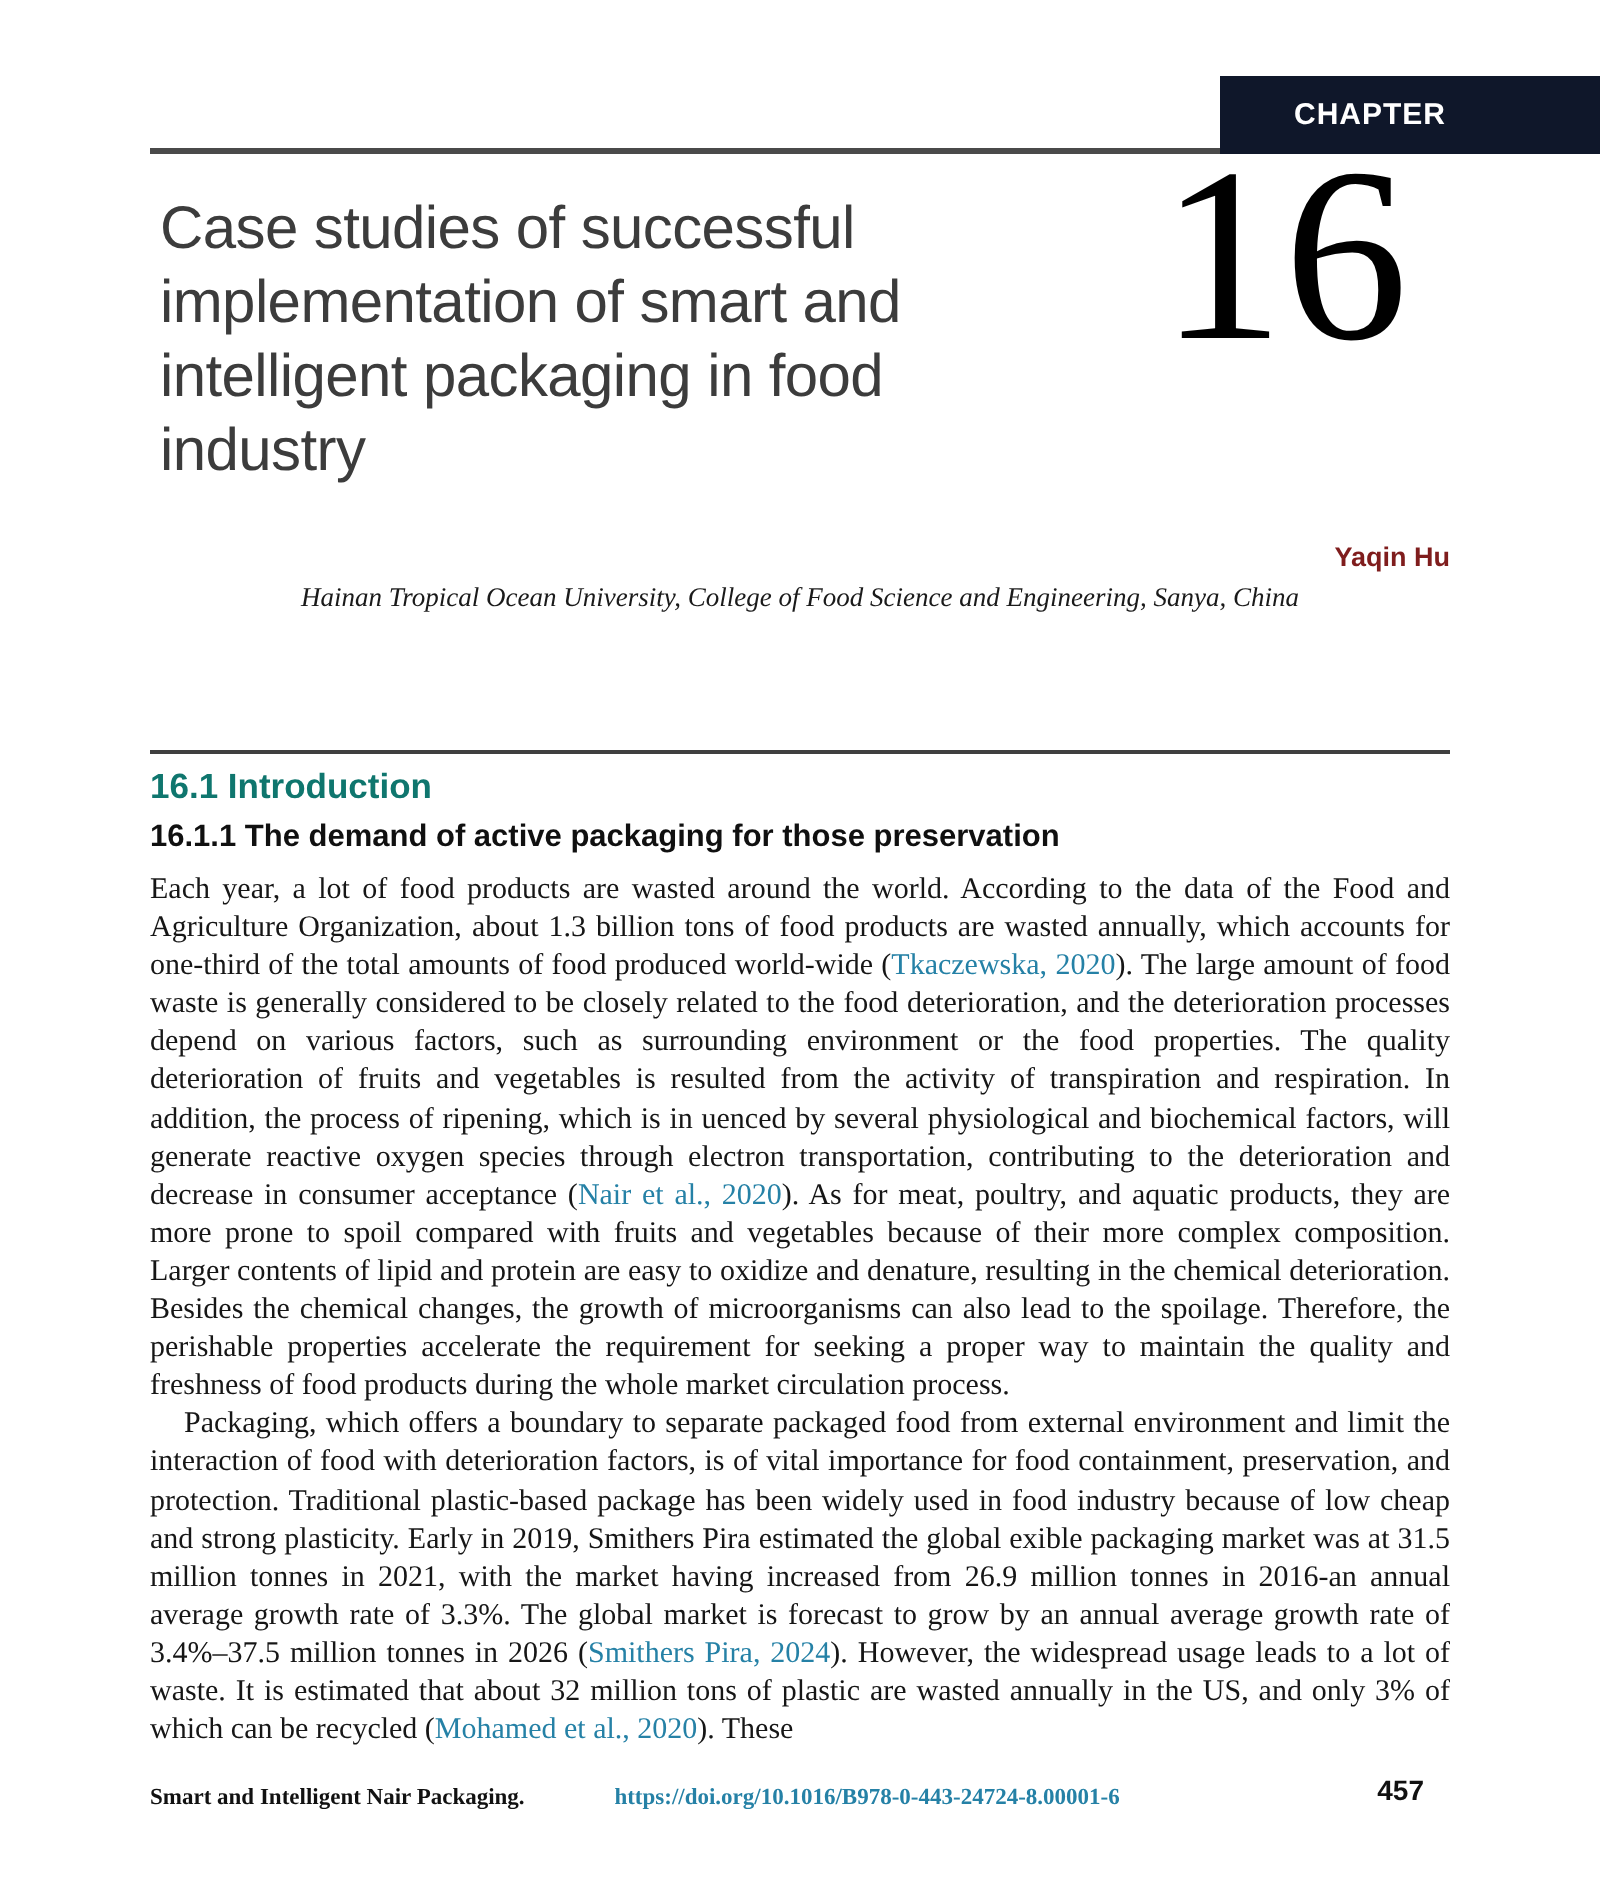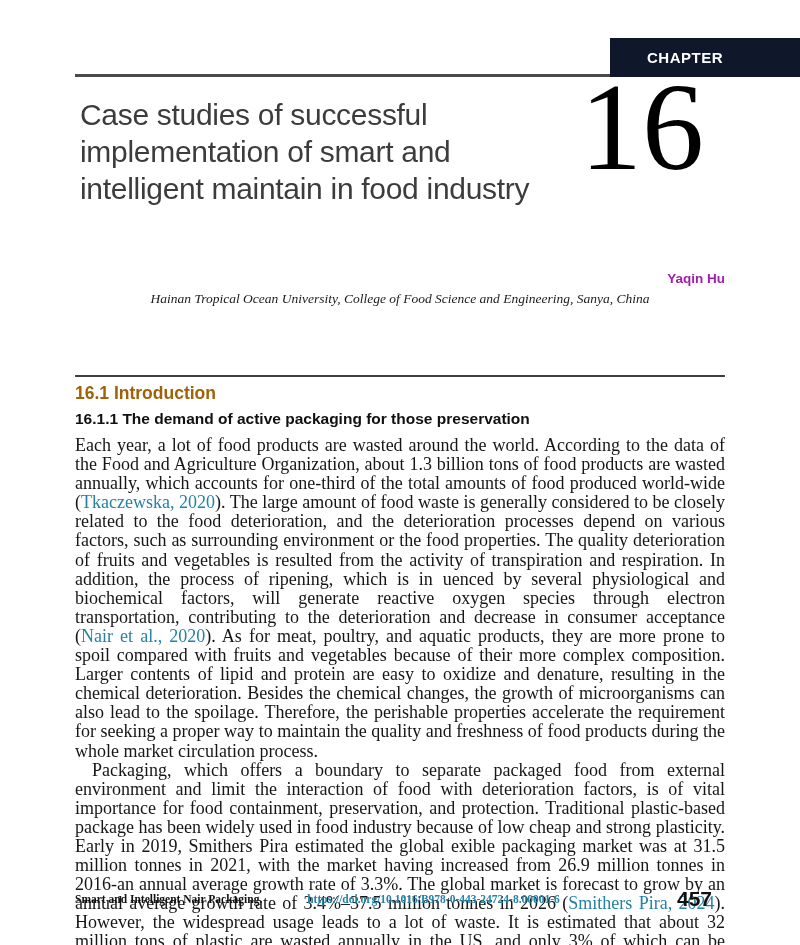--- a/index.html
+++ b/index.html
@@ -58,21 +58,21 @@
   .author-block {
     position: absolute;
     right: 75px; top: 271px;
     width: 650px;
     text-align: right;
   }
   .author-name {
     font-family: "Liberation Sans", sans-serif;
     font-weight: bold;
     font-size: 13.5px;
-    color: #a21caf;
+    color: #7f1d1d;
   }
   .affiliation {
     margin-top: 5px;
     font-family: "Liberation Serif", serif;
     font-style: italic;
     font-size: 13.5px;
     color: #1a1a1a;
     text-align: center;
   }
   .section-rule {
@@ -86,33 +86,33 @@
     position: absolute;
     left: 75px; top: 383px;
     width: 650px;
   }
   .content h1 {
     margin: 0;
     font-family: "Liberation Sans", sans-serif;
     font-weight: bold;
     font-size: 17.5px;
     line-height: 21px;
-    color: #a16207;
+    color: #0f766e;
   }
   .content h2 {
     margin: 5px 0 0 0;
     font-family: "Liberation Sans", sans-serif;
     font-weight: bold;
     font-size: 15.5px;
     line-height: 19px;
     color: #101010;
   }
   .content p {
     margin: 8px 0 0 0;
-    font-size: 18px;
+    font-size: 15px;
     line-height: 19.1px;
     text-align: justify;
     color: #161616;
   }
   .content p.indent { text-indent: 17px; }
   .content p + p { margin-top: 0; }
   a.cite-link {
     color: #2581a6;
     text-decoration: none;
     cursor: pointer;
@@ -136,38 +136,38 @@
     text-decoration: none;
     cursor: pointer;
     padding-left: 42px;
   }
   .footer .copyright { margin-top: 2px; }
   .page-number {
     position: absolute;
     right: 88px; top: 887px;
     font-family: "Liberation Sans", sans-serif;
     font-weight: bold;
-    font-size: 21px;
+    font-size: 14px;
     color: #111111;
   }
 </style>
 </head>
 <body>
 
 <div class="page">
 
   <div class="top-rule"></div>
 
   <div class="chapter-box">
     <span class="chapter-label">CHAPTER</span>
   </div>
 
   <div class="chapter-number">16</div>
 
-  <div class="title">Case studies of successful implementation of smart and intelligent maintain in food industry</div>
+  <div class="title">Case studies of successful implementation of smart and intelligent packaging in food industry</div>
 
   <div class="author-block">
     <div class="author-name">Yaqin Hu</div>
     <div class="affiliation">Hainan Tropical Ocean University, College of Food Science and Engineering, Sanya, China</div>
   </div>
 
   <div class="section-rule"></div>
 
   <div class="content">
     <h1>16.1 Introduction</h1>

